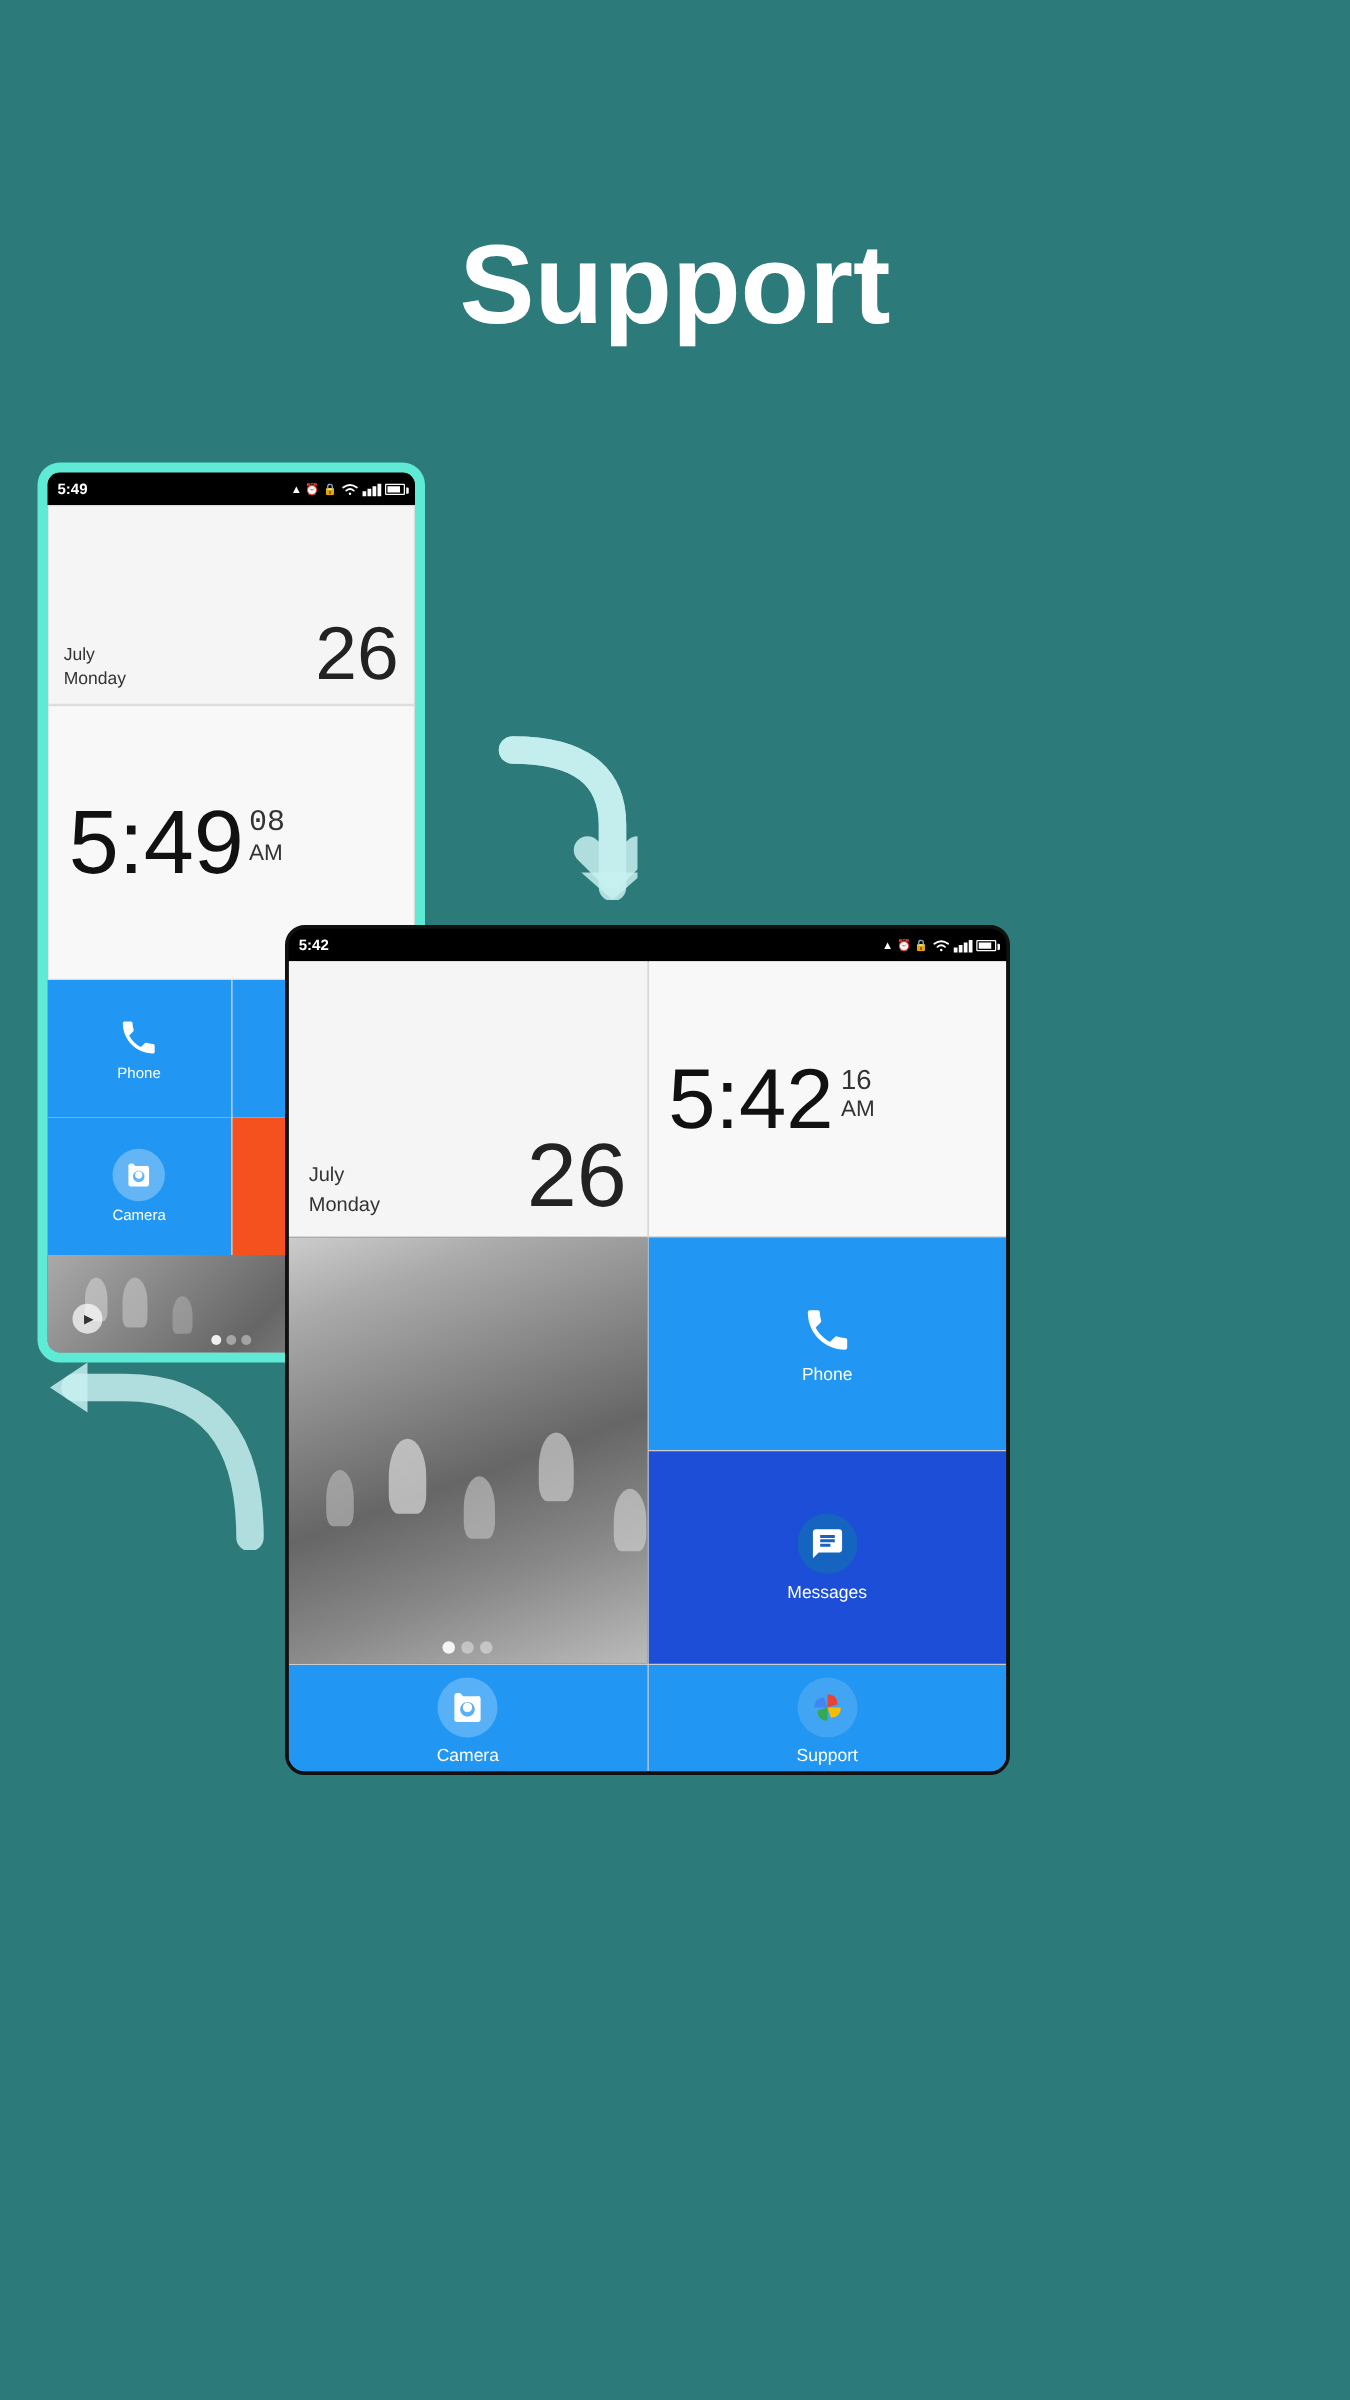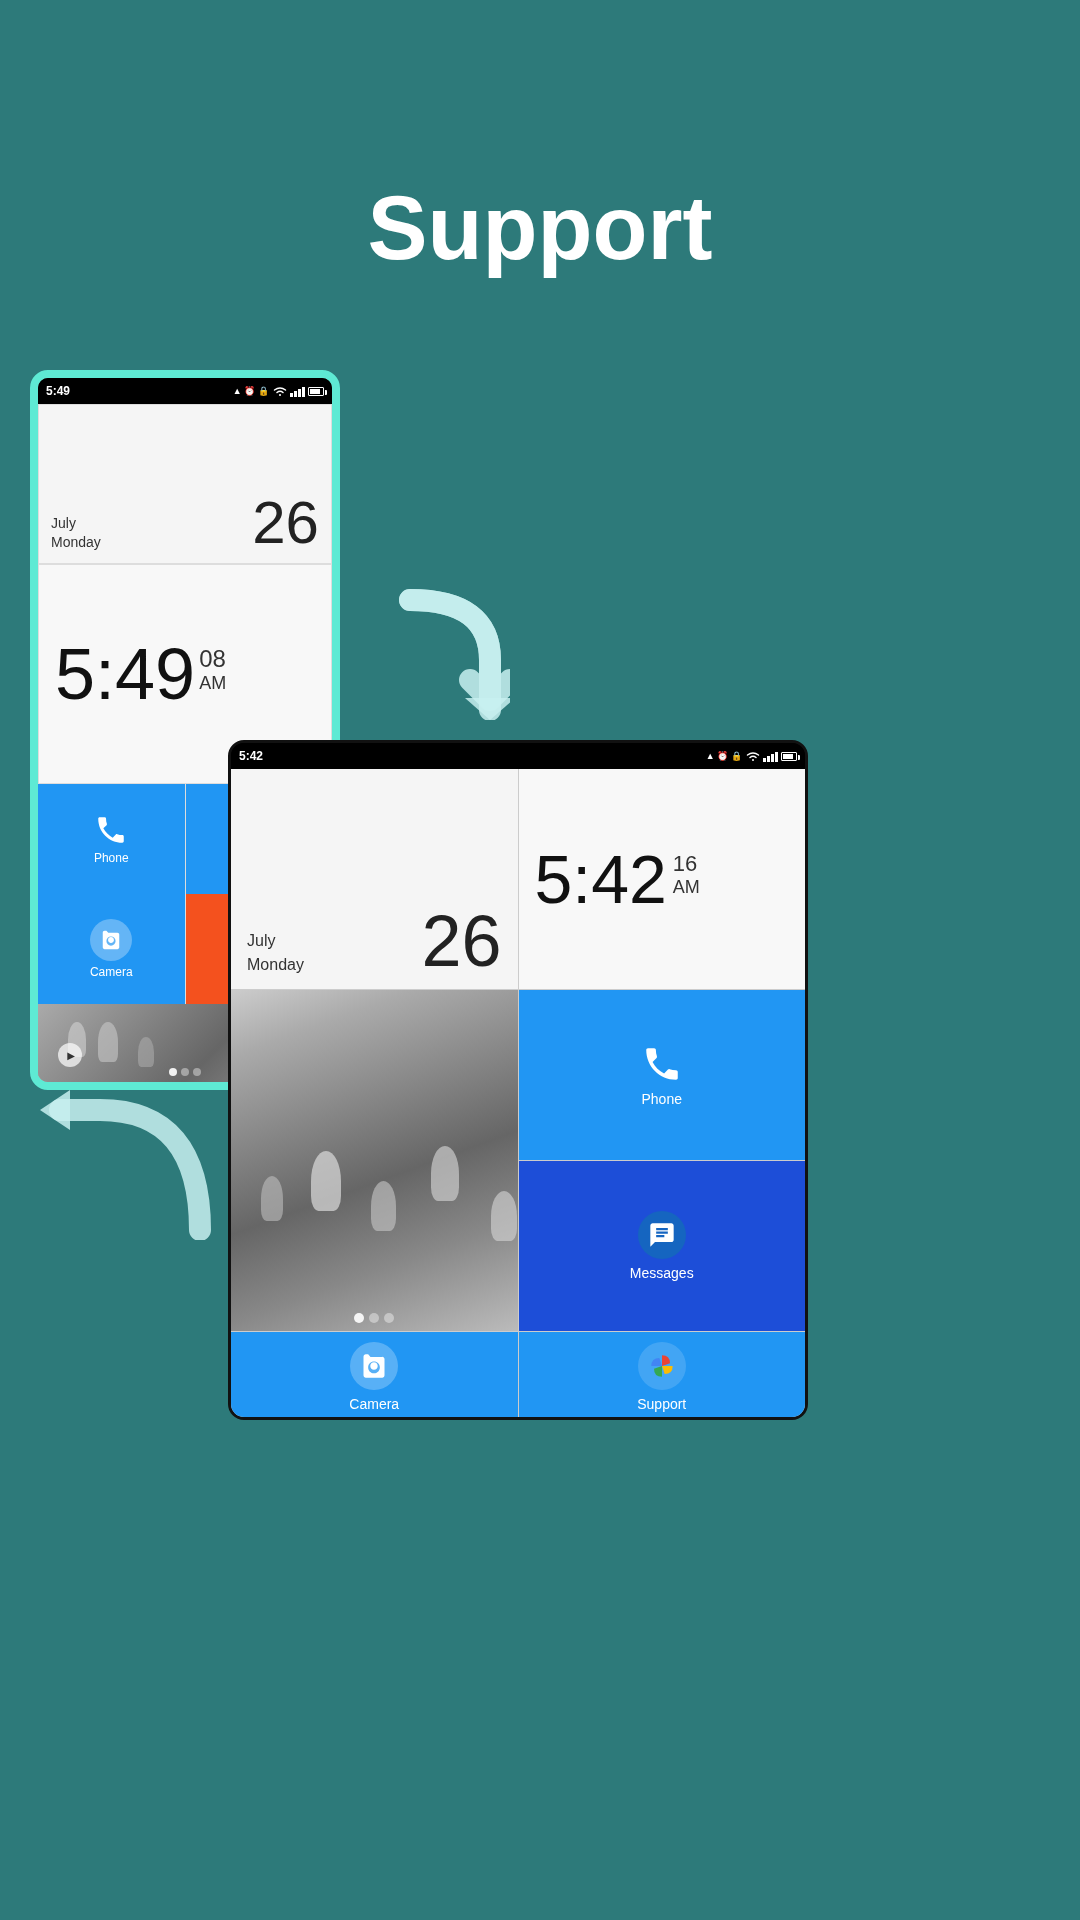--- a/index.html
+++ b/index.html
@@ -106,20 +106,21 @@
       display: flex;
       flex-direction: column;
       align-items: flex-start;
       margin-top: -10px;
     }
 
     .clock-seconds-small {
       font-size: 24px;
       font-weight: 400;
       color: #333;
+      font-family: Liberation Mono, monospace;
     }
 
     .clock-ampm-small {
       font-size: 18px;
       font-weight: 400;
       color: #333;
     }
 
     
     .app-row-small {

